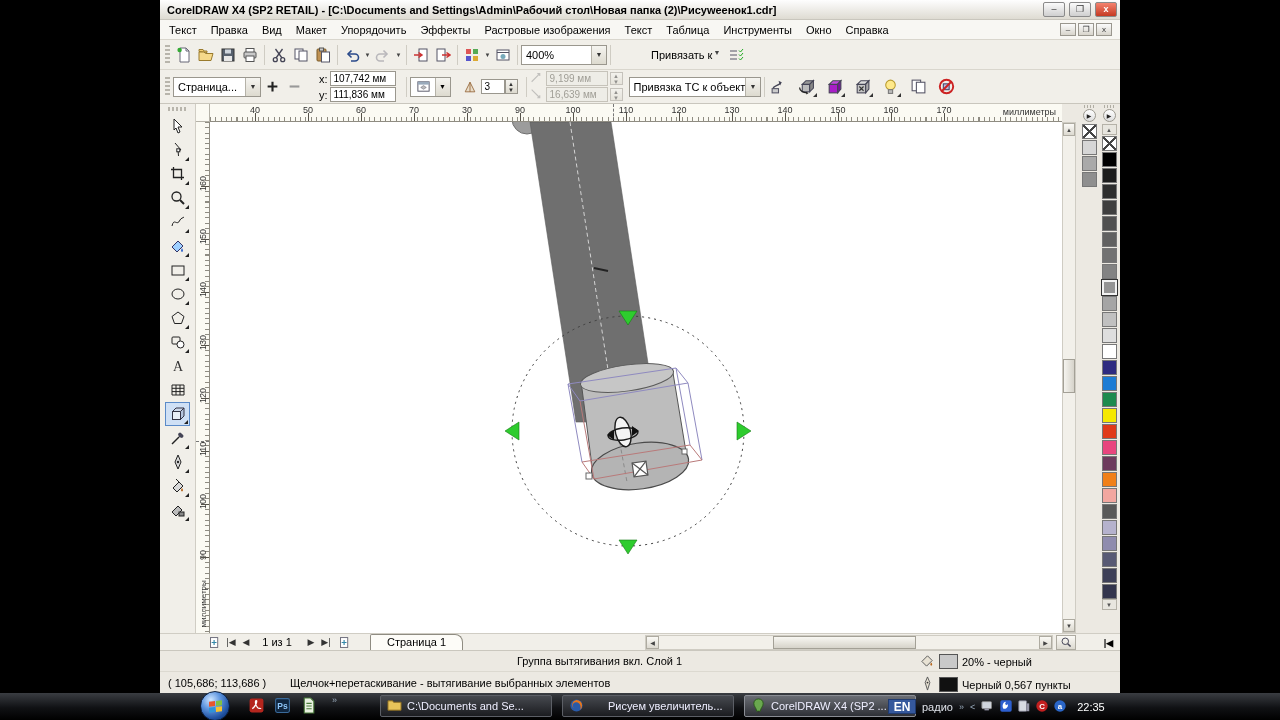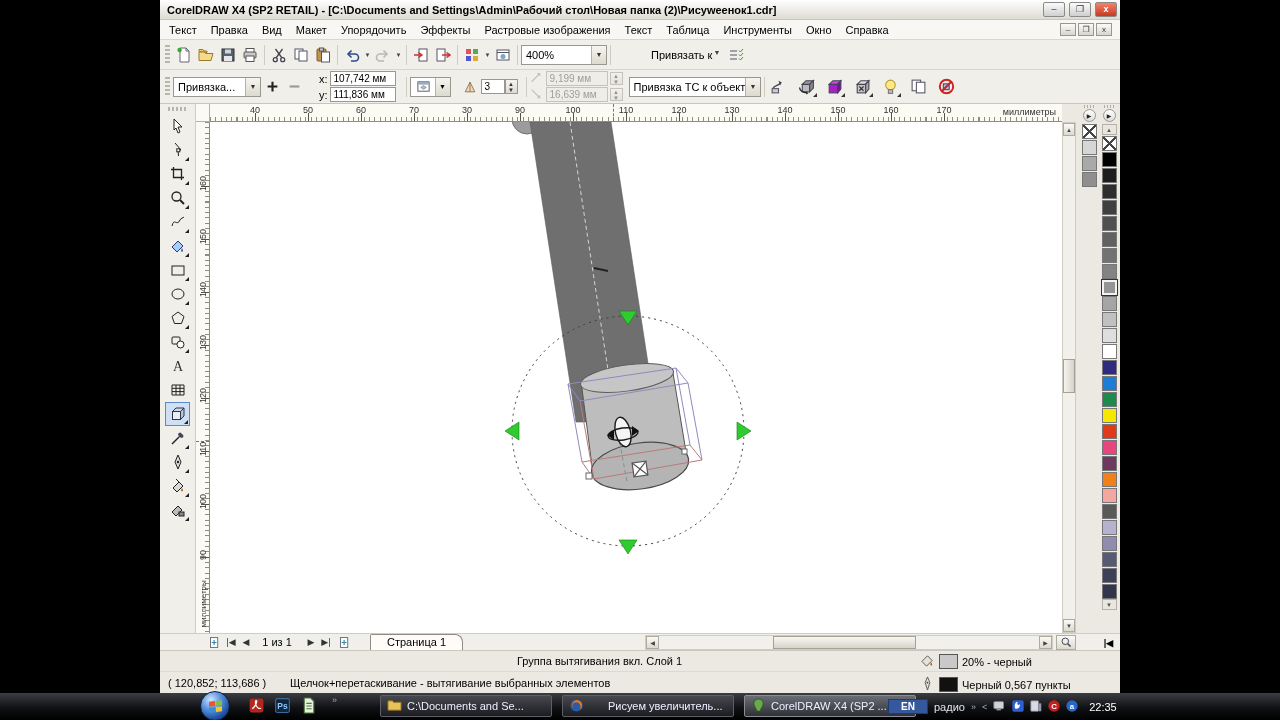--- a/index.html
+++ b/index.html
@@ -134,21 +134,21 @@
   .orbflag{width:13px;height:11px;display:grid;grid-template-columns:1fr 1fr;grid-template-rows:1fr 1fr;
     gap:1px;transform:skewY(-6deg);}
   .orbflag i{display:block;}
   #quicklaunch{position:absolute;left:248px;top:4px;display:flex;gap:9px;align-items:center;}
   #ql-more{position:absolute;left:332px;top:2px;color:#9ab;font-size:9px;}
   .tbtn{position:absolute;top:2px;height:22px;width:172px;border:1px solid #5c5f66;border-radius:2px;
     background:linear-gradient(#46494f,#1b1c20);display:flex;align-items:center;gap:5px;padding:0 6px;
     font-size:11px;color:#eef;white-space:nowrap;overflow:hidden;}
   .tbtn.active{background:linear-gradient(#6a6d74,#2e3036);border-color:#8a8d94;}
   #tray{position:absolute;left:888px;top:0px;height:27px;display:flex;align-items:center;gap:6px;}
-  #tray-lang{width:40px;height:15px;background:#35589c;color:#fff;font-size:10px;font-weight:bold;
+  #tray-lang{width:28px;height:15px;background:#35589c;color:#fff;font-size:12px;font-weight:bold;
     display:flex;align-items:center;justify-content:center;border:1px solid #203a6e;}
   #tray-radio{color:#dfe3ea;}
   .tray-chev{color:#9ab;font-size:9px;}
   #tray-time{color:#fff;margin-left:4px;}
 </style>
 </head>
 <body>
 
 <div id="app-window">
 
@@ -295,21 +295,21 @@
         <svg width="16" height="16" viewBox="0 0 16 16" xmlns="http://www.w3.org/2000/svg">
           <path d="M2 4h7M2 8h7M2 12h7" stroke="#556"></path>
           <path d="M11 3.5 12.5 5 15 2M11 7.5 12.5 9 15 6M11 11.5 12.5 13 15 10" fill="none" stroke="#2a2"></path>
         </svg>
       </span>
   </div>
 
   <div id="propbar">
     <span class="grip"></span>
     <span class="combo" style="width:88px;">
-      <span>Привязка...</span>
+      <span>Страница...</span>
       <span class="carr">▼</span>
     </span>
     <span class="picon" id="pb-plus">
         <svg width="13" height="13" viewBox="0 0 16 16" xmlns="http://www.w3.org/2000/svg">
           <path d="M8 2v12M2 8h12" stroke="#222" stroke-width="2.6"></path>
         </svg>
       </span>
     <span class="picon" id="pb-minus">
         <svg width="13" height="13" viewBox="0 0 16 16" xmlns="http://www.w3.org/2000/svg">
           <path d="M2 8h12" stroke="#999" stroke-width="2.6"></path>
@@ -728,21 +728,21 @@
       <span class="stat-chip" style="left:760px;top:2px;">
         <span id="fill-icon-slot"><svg width="15" height="15" viewBox="0 0 16 16" xmlns="http://www.w3.org/2000/svg">
               <path d="M2 9 8 3l5 5-6 6z" fill="#e8e2d4" stroke="#555"></path>
               <path d="M12 10q2 2.5 0 3.5-2-1 0-3.5" fill="#b5651d"></path>
             </svg></span>
         <span class="chip-sw" id="fill-sw" style="background: rgb(201, 201, 201);"></span>
         <span>20% - черный</span>
       </span>
     </div>
     <div id="status-row2">
-      <span id="coords">( 120,852; 113,686 )</span>
+      <span id="coords">( 105,686; 113,686 )</span>
       <span id="hint">Щелчок+перетаскивание - вытягивание выбранных элементов</span>
       <span class="stat-chip" style="left:760px;top:4px;">
         <span id="outline-icon-slot"><svg width="15" height="15" viewBox="0 0 16 16" xmlns="http://www.w3.org/2000/svg">
               <path d="M8 1l2.5 6L8 15 5.5 7z" fill="#e8e2d4" stroke="#555"></path>
               <circle cx="8" cy="7" r="1" fill="#333"></circle>
             </svg></span>
         <span class="chip-sw" id="outline-sw" style="background: rgb(17, 17, 17);"></span>
         <span>Черный  0,567 пункты</span>
       </span>
     </div>

